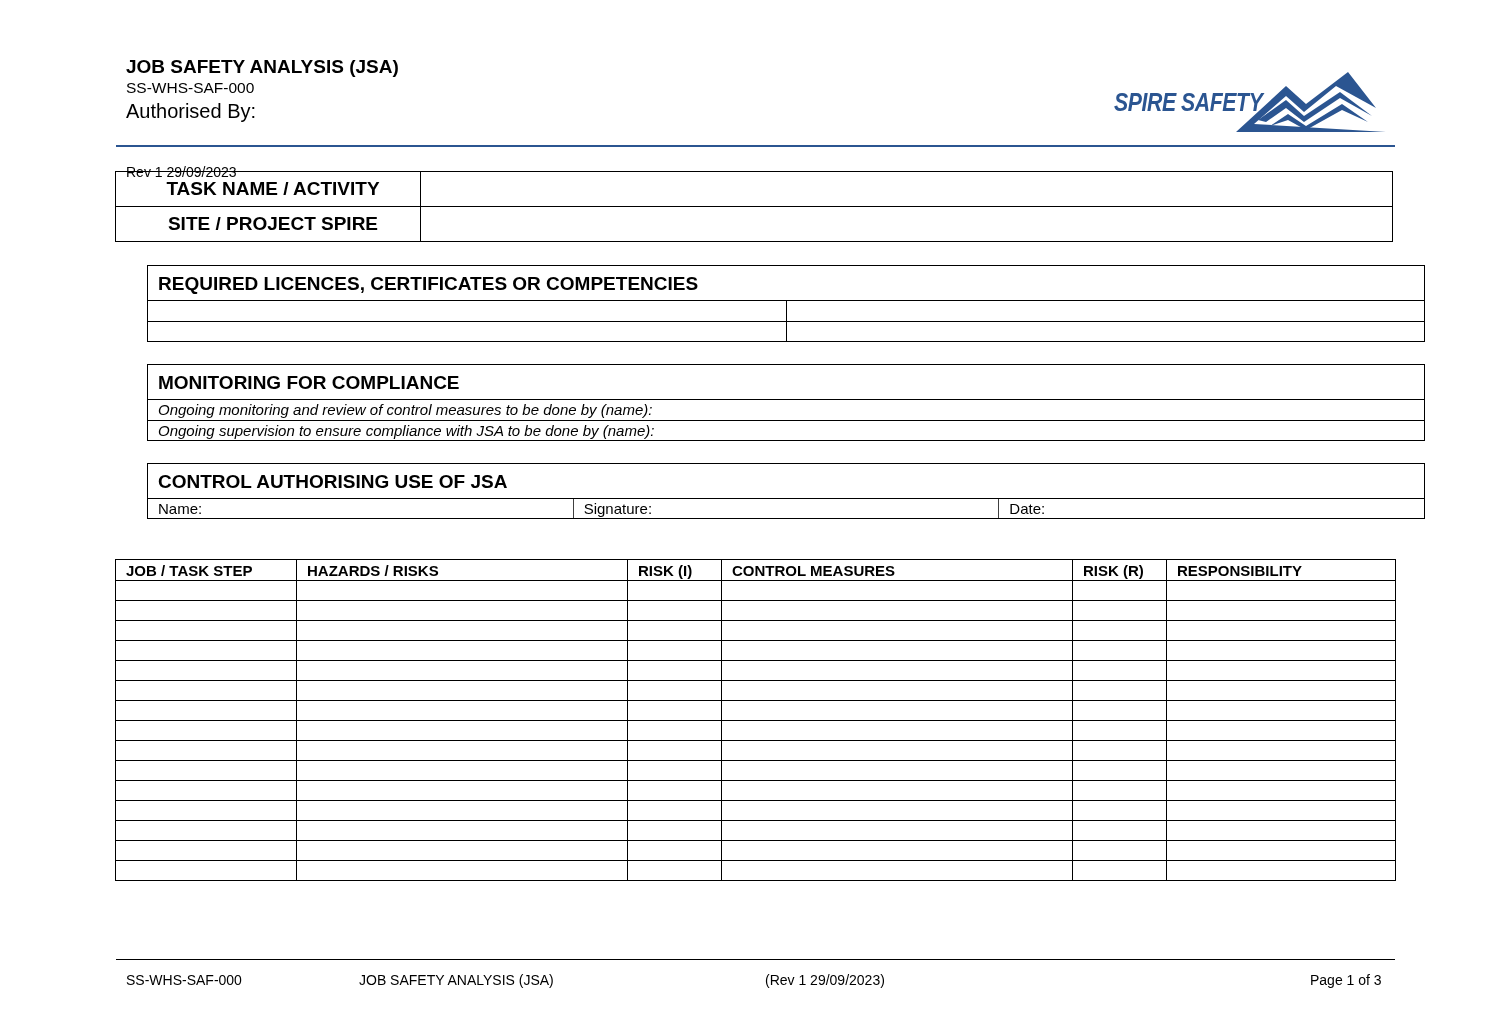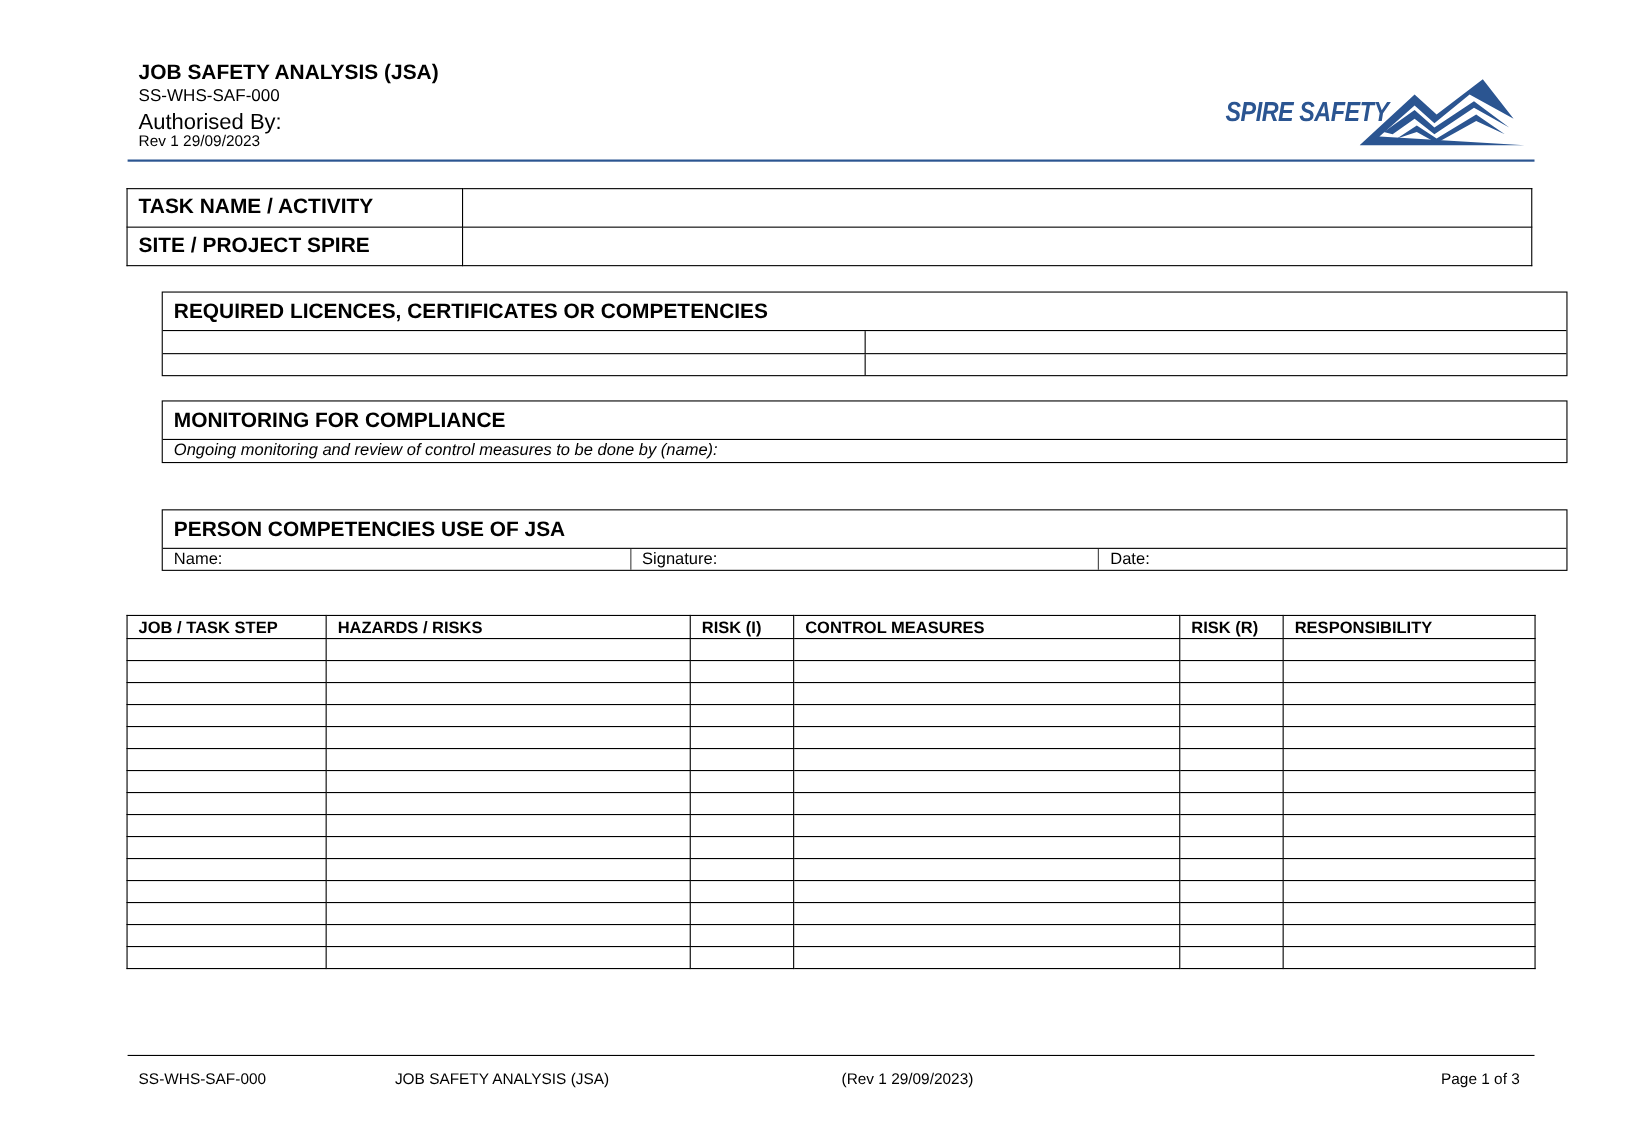--- a/index.html
+++ b/index.html
@@ -3,34 +3,34 @@
   <meta charset="utf-8">
   <style>
     * { box-sizing: border-box; margin: 0; padding: 0; }
     html, body { width: 1500px; height: 1035px; background: #ffffff; overflow: hidden; }
     body { position: relative; font-family: "Liberation Sans", sans-serif; color: #000; }
 
     .header { position: absolute; left: 126px; top: 56px; }
     .doc-title { font-size: 19px; font-weight: bold; line-height: 22px; }
     .doc-code { font-size: 15.5px; line-height: 20px; }
     .doc-auth { font-size: 20px; line-height: 17px; margin-top: 5px; }
-    .doc-rev { font-size: 14px; line-height: 17px; }
+    .doc-rev { font-size: 14px; line-height: 17px; margin-top: 44px; }
 
     .logo { position: absolute; left: 1112px; top: 68px; width: 280px; height: 66px; }
     .logo-text { position: absolute; left: 2px; top: 20px; font-size: 25px; font-weight: bold; font-style: italic;
       color: #2b5591; letter-spacing: -0.5px; transform: scaleX(0.85); transform-origin: left; font-family: "Liberation Sans", sans-serif; }
     .logo svg { position: absolute; left: 124px; top: 2px; }
 
     .header-rule { position: absolute; left: 116px; top: 145px; width: 1279px; height: 2px; background: #2b5591; }
 
     table { border-collapse: collapse; position: absolute; table-layout: fixed; }
     td, th { border: 1px solid #000; text-align: left; vertical-align: middle; }
 
     .t-task { left: 115px; top: 171px; width: 1278px; }
-    .t-task td { height: 35px; font-size: 19px; font-weight: bold; padding-left: 10px; }
+    .t-task td { height: 35px; font-size: 19px; font-weight: bold; padding-left: 10px; text-align: center; }
 
     .box { position: absolute; left: 115px; width: 1278px; border: 1px solid #000; margin-left: 32px; }
     .box-head { height: 35px; font-size: 19px; font-weight: bold; padding-left: 10px; line-height: 36px; border-bottom: 1px solid #000; }
     .lic-row { display: flex; height: 20px; }
     .lic-row + .lic-row { border-top: 1px solid #000; }
     .lic-cell { flex: 1; }
     .lic-cell + .lic-cell { border-left: 1px solid #000; }
 
     .mon-row { height: 20px; font-size: 15px; line-height: 20px; padding-left: 10px; font-style: italic; }
     .mon-row + .mon-row { border-top: 1px solid #000; }
@@ -92,24 +92,25 @@
   </div>
   <div class="lic-row">
     <div class="lic-cell"></div>
     <div class="lic-cell"></div>
   </div>
 </div>
 
 <div class="box" style="top:364px;">
   <div class="box-head">MONITORING FOR COMPLIANCE</div>
   <div class="mon-row">Ongoing monitoring and review of control measures to be done by (name):</div>
+  <div class="mon-row">Ongoing supervision to ensure compliance with JSA to be done by (name):</div>
 </div>
 
 <div class="box" style="top:463px;">
-  <div class="box-head">PERSON COMPETENCIES USE OF JSA</div>
+  <div class="box-head">CONTROL AUTHORISING USE OF JSA</div>
   <div class="auth-row">
     <div class="auth-cell">Name:</div>
     <div class="auth-cell">Signature:</div>
     <div class="auth-cell">Date:</div>
   </div>
 </div>
 
 <table class="t-jsa">
   <colgroup>
     <col style="width:181px">

